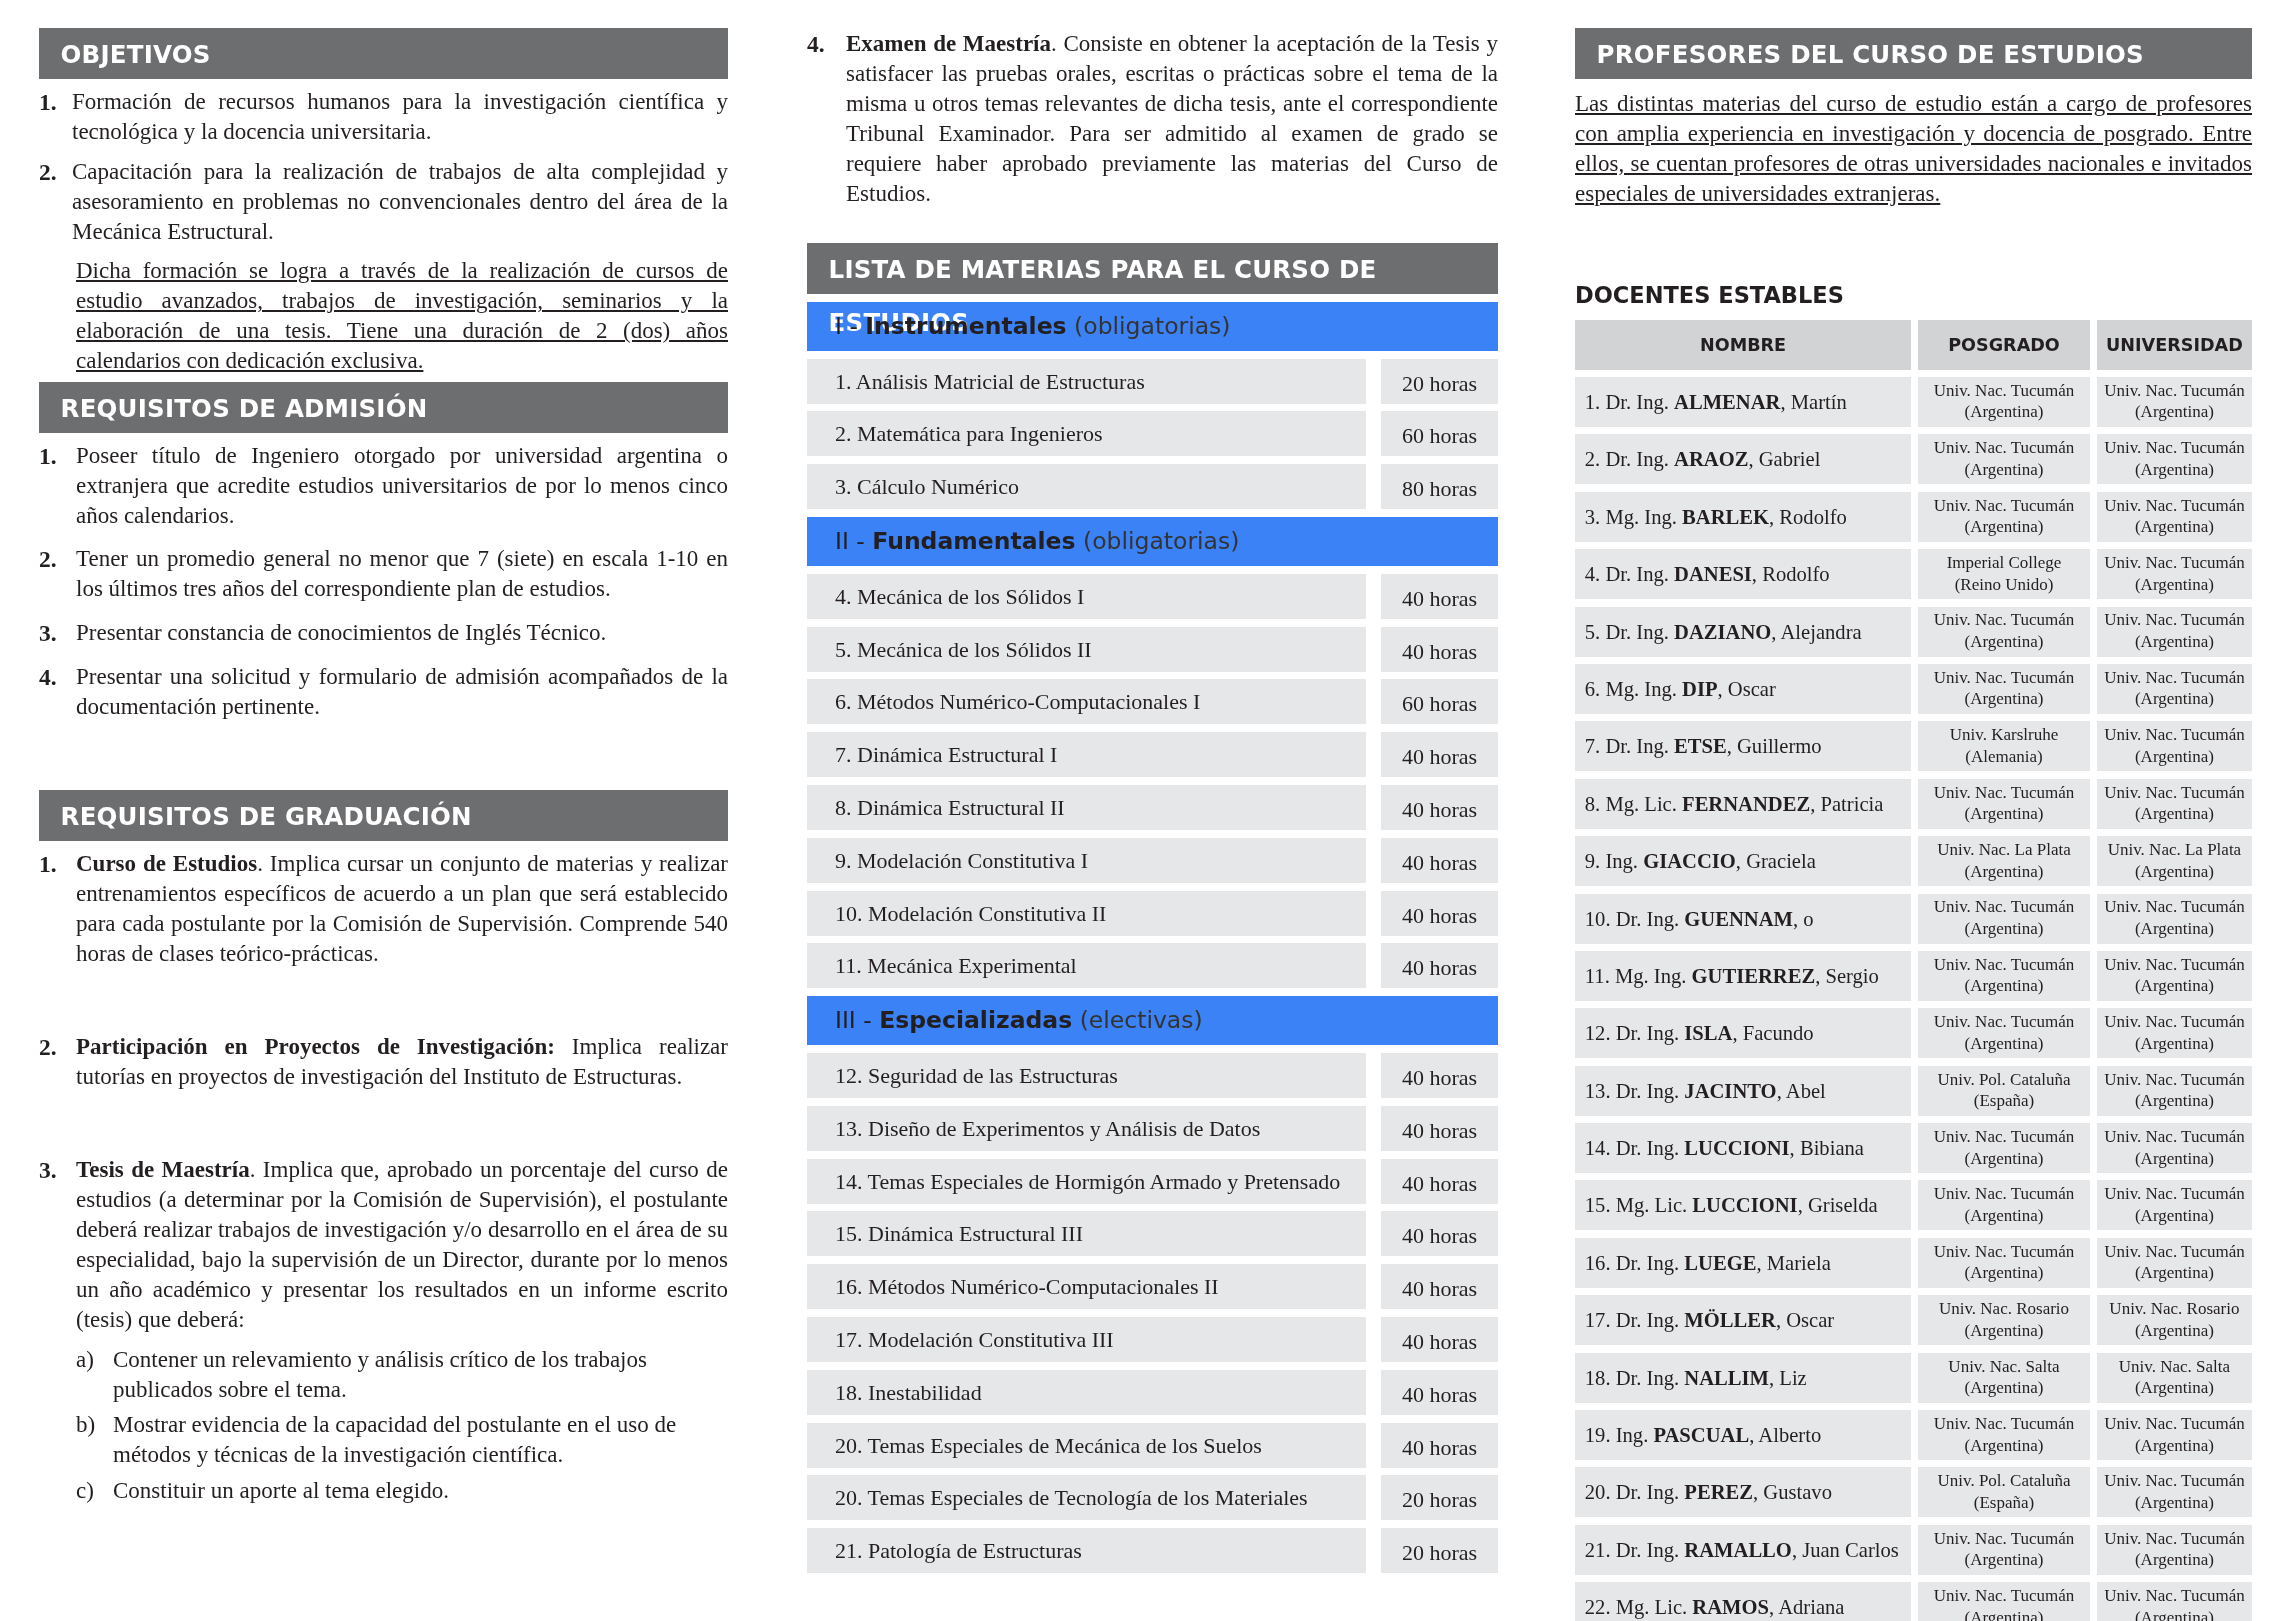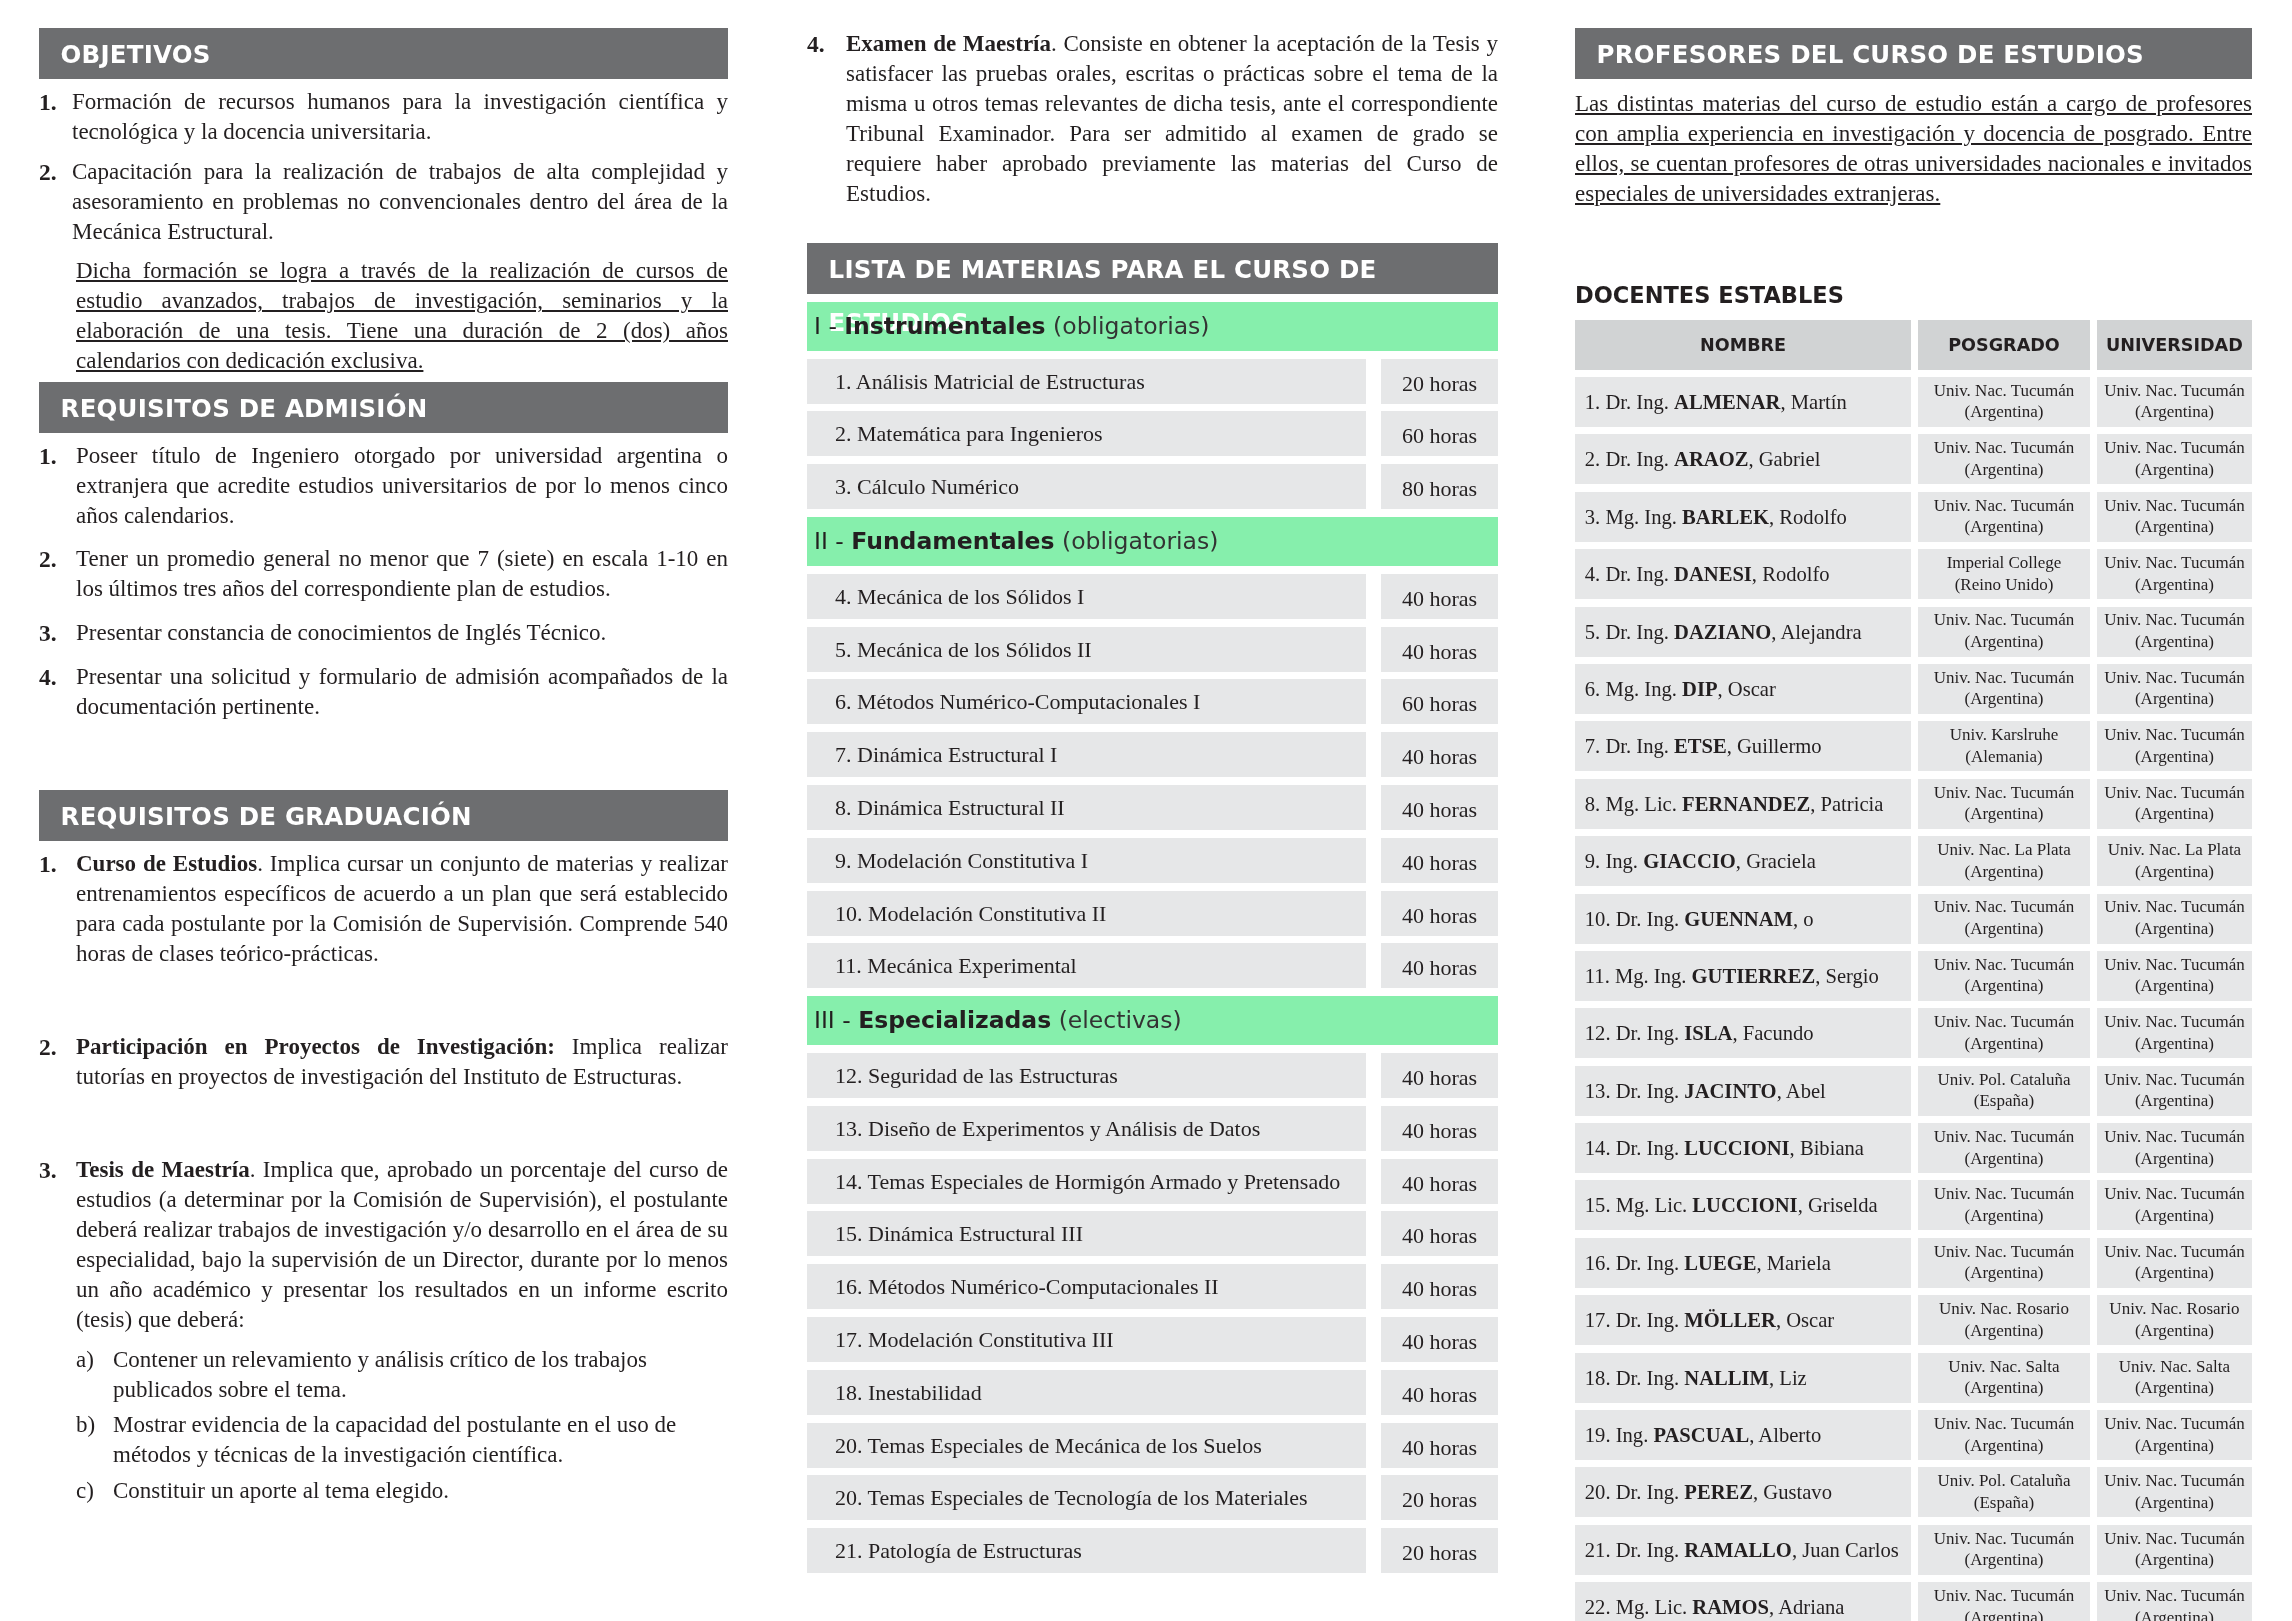--- a/index.html
+++ b/index.html
@@ -16,21 +16,21 @@
   .p { font-family: "Liberation Serif", "DejaVu Serif", serif; font-size: 23px; line-height: 30px; text-align: justify; text-decoration: underline; }
   .ol-item { display: flex; margin-top: 7.8px; }
   .num { font-family: "Liberation Serif", serif; font-weight: bold; font-size: 23.5px; line-height: 30px; width: 33px; flex: none; }
   .item-body { flex: 1; font-family: "Liberation Serif", serif; font-size: 23px; line-height: 30px; text-align: justify; }
   .item-body b { font-weight: bold; }
   .sub-item { display: flex; margin-top: 5.9px; margin-left: 0; }
   .sub-letter { width: 37px; flex: none; font-family: "Liberation Serif", serif; font-size: 23px; line-height: 30px; }
   .sub-body { flex: 1; font-family: "Liberation Serif", serif; font-size: 23px; line-height: 30px; }
 
   
-  .cat { background: #86efac; height: 49px; line-height: 49px; padding-left: 7px; margin-top: 7.8px;
+  .cat { background: #3b82f6; height: 49px; line-height: 49px; padding-left: 28px; margin-top: 7.8px;
          font-family: "DejaVu Sans", "Liberation Sans", sans-serif; font-size: 23.5px; color: #231f20; }
   .cat b { font-weight: bold; }
   .cat .paren { font-weight: normal; color: #333; }
   .mrow { display: flex; margin-top: 7.8px; height: 45px; }
   .mname { flex: 1; background: #e6e7e8; margin-right: 15px; padding-left: 28px; line-height: 45px;
            font-family: "Liberation Serif", serif; font-size: 22px; color: #231f20; white-space: nowrap; overflow: hidden; }
   .mhours { width: 117px; flex: none; background: #e6e7e8; text-align: center; line-height: 49px;
             font-family: "Liberation Serif", serif; font-size: 22px; color: #231f20; }
 
   

